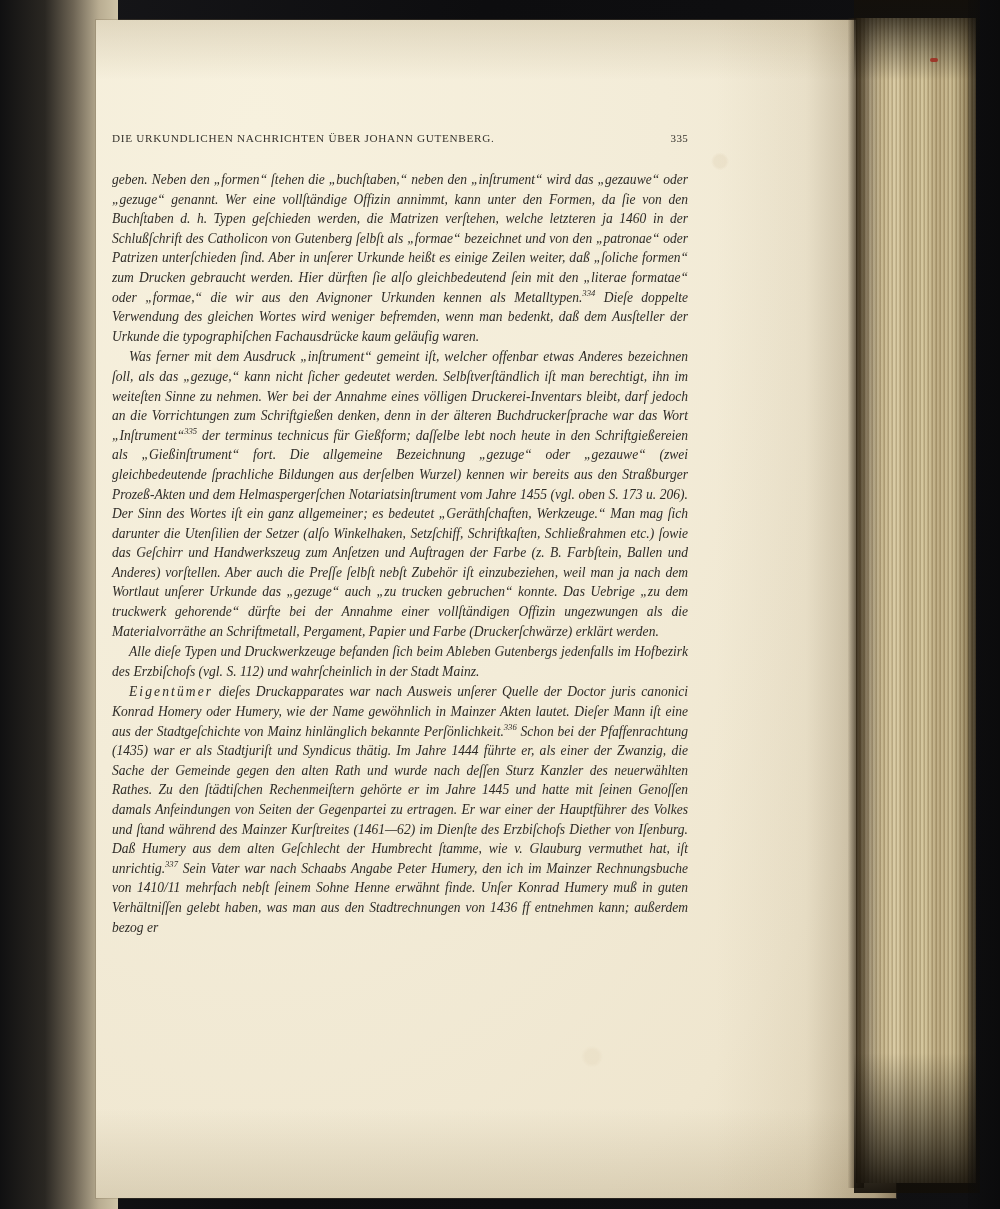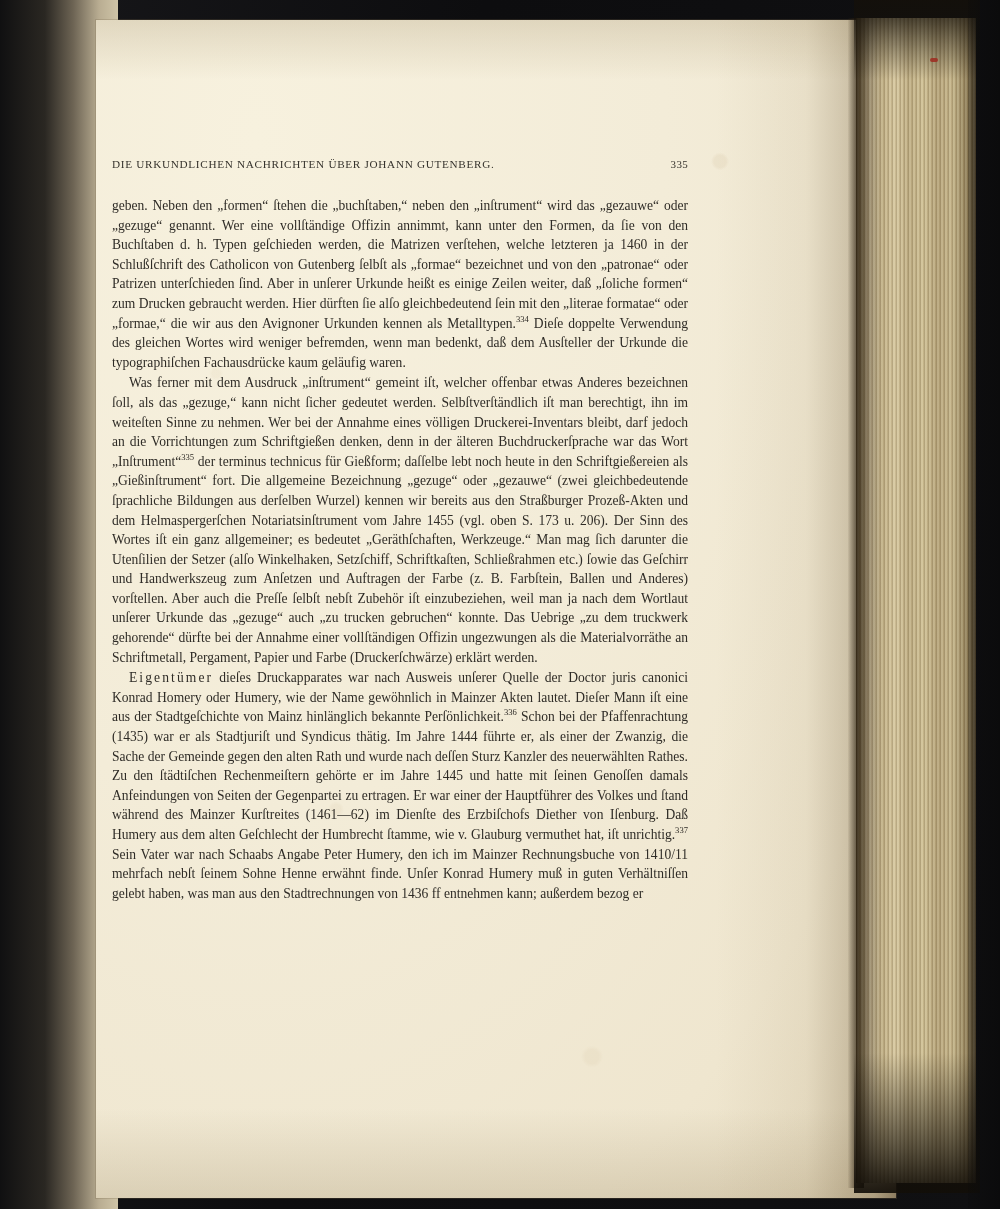--- a/index.html
+++ b/index.html
@@ -82,21 +82,20 @@
       radial-gradient(circle at 15% 30%, rgba(176,144,96,.10) 0 4px, rgba(0,0,0,0) 7px);
   }
 
   
   .textblock {
     position: absolute;
     left: 16px;
     top: 112px;
     width: 576px;
     color: #2c2a26;
-    margin-top: 26px;
   }
   .running-head {
     display: flex;
     justify-content: space-between;
     align-items: baseline;
     font-size: 11.2px;
     letter-spacing: .7px;
     color: #35322c;
     margin-bottom: 26px;
     width: 576px;
@@ -105,20 +104,21 @@
   .running-head .rh-folio { font-size: 11px; letter-spacing: .3px; }
 
   .body p {
     margin: 0;
     font-size: 13.55px;
     line-height: 19.6px;
     text-align: justify;
     text-justify: inter-word;
     color: #2e2b26;
     hyphens: manual;
+    font-style: italic;
   }
   .body p.indent { text-indent: 17px; }
   .body p.sp { margin-top: 1px; }
   sup {
     font-size: 8.6px;
     vertical-align: super;
     line-height: 0;
   }
   .spaced { letter-spacing: 2.1px; }
 
@@ -221,20 +221,21 @@
         <span class="rh-title">DIE URKUNDLICHEN NACHRICHTEN ÜBER JOHANN GUTENBERG.</span>
         <span class="rh-folio">335</span>
       </div>
 
       <div class="body">
 
         <p><span>geben. Neben den „formen“ ſtehen die „buchſtaben,“ neben den „inſtrument“ wird das „gezauwe“ oder „gezuge“ genannt. Wer eine vollſtändige Offizin annimmt, kann unter den Formen, da ſie von den Buchſtaben d. h. Typen geſchieden werden, die Matrizen verſtehen, welche letzteren ja 1460 in der Schlußſchrift des Catholicon von Gutenberg ſelbſt als „formae“ bezeichnet und von den „patronae“ oder Patrizen unterſchieden ſind. Aber in unſerer Urkunde heißt es einige Zeilen weiter, daß „ſoliche formen“ zum Drucken gebraucht werden. Hier dürften ſie alſo gleichbedeutend ſein mit den „literae formatae“ oder „formae,“ die wir aus den Avignoner Urkunden kennen als Metalltypen.</span><sup>334</sup><span> Dieſe doppelte Verwendung des gleichen Wortes wird weniger befremden, wenn man bedenkt, daß dem Ausſteller der Urkunde die typographiſchen Fachausdrücke kaum geläufig waren.</span></p>
 
         <p class="indent sp"><span>Was ferner mit dem Ausdruck „inſtrument“ gemeint iſt, welcher offenbar etwas Anderes bezeichnen ſoll, als das „gezuge,“ kann nicht ſicher gedeutet werden. Selbſtverſtändlich iſt man berechtigt, ihn im weiteſten Sinne zu nehmen. Wer bei der Annahme eines völligen Druckerei-Inventars bleibt, darf jedoch an die Vorrichtungen zum Schriftgießen denken, denn in der älteren Buchdruckerſprache war das Wort „Inſtrument“</span><sup>335</sup><span> der terminus technicus für Gießform; daſſelbe lebt noch heute in den Schriftgießereien als „Gießinſtrument“ fort. Die allgemeine Bezeichnung „gezuge“ oder „gezauwe“ (zwei gleichbedeutende ſprachliche Bildungen aus derſelben Wurzel) kennen wir bereits aus den Straßburger Prozeß-Akten und dem Helmaspergerſchen Notariatsinſtrument vom Jahre 1455 (vgl. oben S. 173 u. 206). Der Sinn des Wortes iſt ein ganz allgemeiner; es bedeutet „Geräthſchaften, Werkzeuge.“ Man mag ſich darunter die Utenſilien der Setzer (alſo Winkelhaken, Setzſchiff, Schriftkaſten, Schließrahmen etc.) ſowie das Geſchirr und Handwerkszeug zum Anſetzen und Auftragen der Farbe (z. B. Farbſtein, Ballen und Anderes) vorſtellen. Aber auch die Preſſe ſelbſt nebſt Zubehör iſt einzubeziehen, weil man ja nach dem Wortlaut unſerer Urkunde das „gezuge“ auch „zu trucken gebruchen“ konnte. Das Uebrige „zu dem truckwerk gehorende“ dürfte bei der Annahme einer vollſtändigen Offizin ungezwungen als die Materialvorräthe an Schriftmetall, Pergament, Papier und Farbe (Druckerſchwärze) erklärt werden.</span></p>
 
+        <p class="indent sp"><span>Alle dieſe Typen und Druckwerkzeuge befanden ſich beim Ableben Gutenbergs jedenfalls im Hofbezirk des Erzbiſchofs (vgl. S. 112) und wahrſcheinlich in der Stadt Mainz.</span></p>
 
         <p class="indent sp"><span class="spaced">Eigentümer</span><span> dieſes Druckapparates war nach Ausweis unſerer Quelle der Doctor juris canonici Konrad Homery oder Humery, wie der Name gewöhnlich in Mainzer Akten lautet. Dieſer Mann iſt eine aus der Stadtgeſchichte von Mainz hinlänglich bekannte Perſönlichkeit.</span><sup>336</sup><span> Schon bei der Pfaffenrachtung (1435) war er als Stadtjuriſt und Syndicus thätig. Im Jahre 1444 führte er, als einer der Zwanzig, die Sache der Gemeinde gegen den alten Rath und wurde nach deſſen Sturz Kanzler des neuerwählten Rathes. Zu den ſtädtiſchen Rechenmeiſtern gehörte er im Jahre 1445 und hatte mit ſeinen Genoſſen damals Anfeindungen von Seiten der Gegenpartei zu ertragen. Er war einer der Hauptführer des Volkes und ſtand während des Mainzer Kurſtreites (1461—62) im Dienſte des Erzbiſchofs Diether von Iſenburg. Daß Humery aus dem alten Geſchlecht der Humbrecht ſtamme, wie v. Glauburg vermuthet hat, iſt unrichtig.</span><sup>337</sup><span> Sein Vater war nach Schaabs Angabe Peter Humery, den ich im Mainzer Rechnungsbuche von 1410/11 mehrfach nebſt ſeinem Sohne Henne erwähnt finde. Unſer Konrad Humery muß in guten Verhältniſſen gelebt haben, was man aus den Stadtrechnungen von 1436 ff entnehmen kann; außerdem bezog er</span></p>
 
       </div>
     </div>
   </div>
 
   <div class="seam"></div>
 
   <div class="foreedge">

